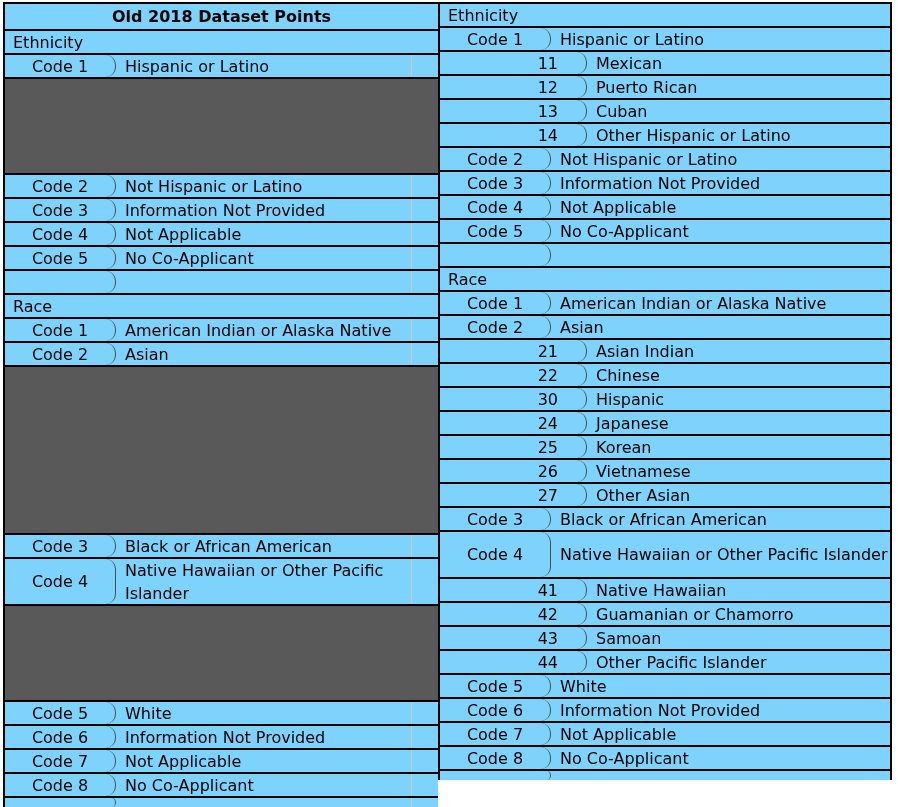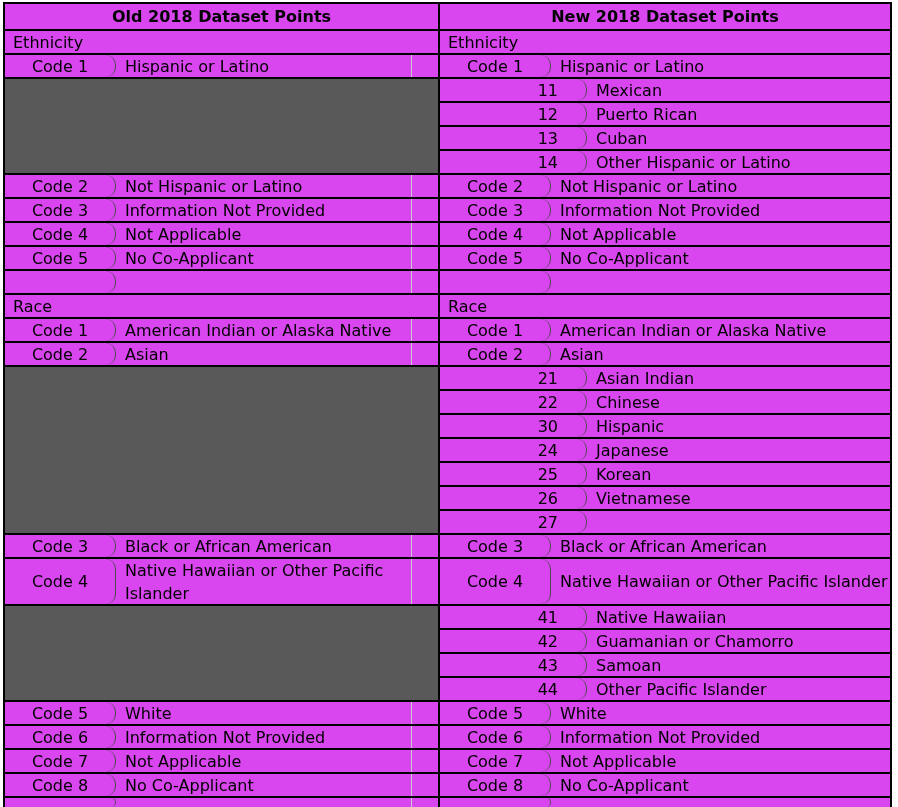--- a/index.html
+++ b/index.html
@@ -15,21 +15,21 @@
   .canvas {
     position: absolute;
     top: 2px;
     left: 3px;
     display: flex;
     align-items: flex-start;
   }
   .tbl {
     box-sizing: border-box;
     border-top: 2px solid #000;
-    background: #d946ef;
+    background: #7dd3fc;
   }
   .tbl.left  { width: 435px; border-left: 2px solid #000; }
   .tbl.right { width: 454px; border-left: 2px solid #000; border-right: 2px solid #000; }
 
   .row {
     box-sizing: border-box;
     display: flex;
     align-items: stretch;
     border-bottom: 2px solid #000;
     height: 24px;
@@ -185,23 +185,20 @@
         </div>
         <div class="row partial">
           <div class="cell code"></div>
           <div class="cell desc"></div>
           <div class="cell spacer"></div>
         </div>
       </div>
   </section>
 
   <section class="tbl right">
-    <div class="row h-title">
-      <div class="cell full title">New 2018 Dataset Points</div>
-    </div>
     <div class="rows">
         <div class="row">
           <div class="cell full section">Ethnicity</div>
         </div>
         <div class="row">
           <div class="cell code">Code 1</div>
           <div class="cell desc">Hispanic or Latino</div>
         </div>
         <div class="row">
           <div class="cell code sub">11</div>
@@ -269,20 +266,21 @@
         <div class="row">
           <div class="cell code sub">25</div>
           <div class="cell desc">Korean</div>
         </div>
         <div class="row">
           <div class="cell code sub">26</div>
           <div class="cell desc">Vietnamese</div>
         </div>
         <div class="row">
           <div class="cell code sub">27</div>
+          <div class="cell desc">Other Asian</div>
         </div>
         <div class="row">
           <div class="cell code">Code 3</div>
           <div class="cell desc">Black or African American</div>
         </div>
         <div class="row h-tall">
           <div class="cell code">Code 4</div>
           <div class="cell desc">Native Hawaiian or Other Pacific Islander</div>
         </div>
         <div class="row">

